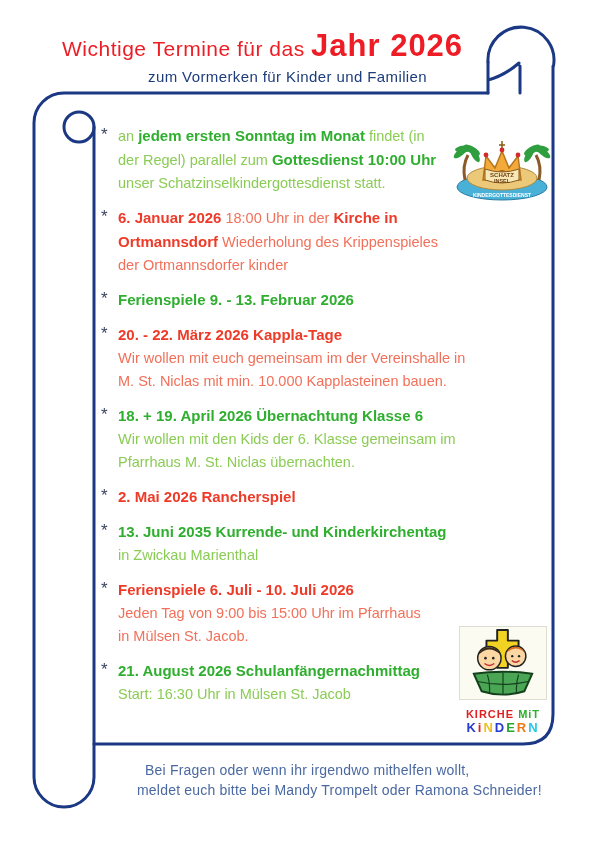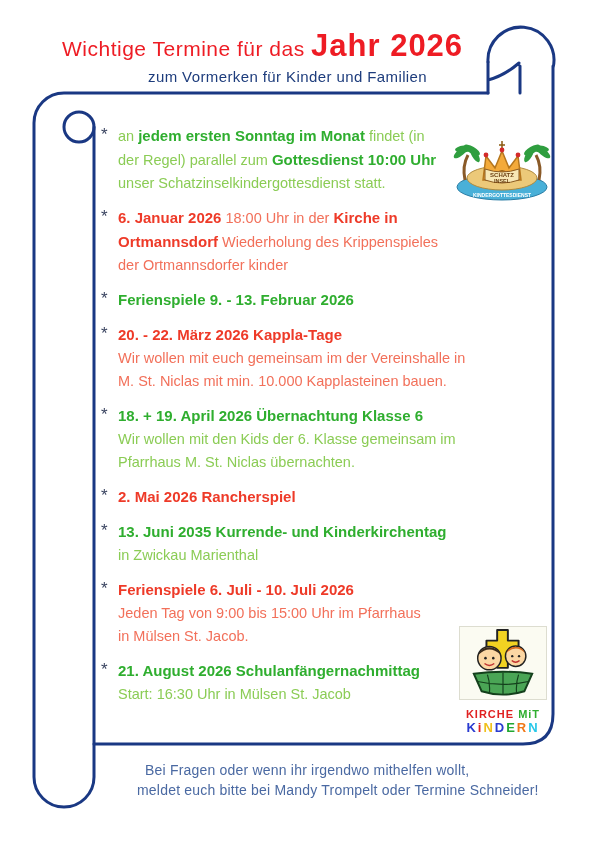--- a/index.html
+++ b/index.html
@@ -199,13 +199,13 @@
     </svg>
   </div>
   <div id="kirche-line1">
     <span class="kir">KIRCHE</span>
     <span class="mit">MiT</span>
   </div>
   <div id="kindern"><span style="color: rgb(42, 59, 208);">K</span><span style="color: rgb(224, 32, 32);">i</span><span style="color: rgb(240, 192, 28);">N</span><span style="color: rgb(42, 59, 208);">D</span><span style="color: rgb(34, 168, 50);">E</span><span style="color: rgb(240, 120, 24);">R</span><span style="color: rgb(40, 200, 232);">N</span></div>
 </div>
 
 <div id="footer1" class="abs">Bei Fragen oder wenn ihr irgendwo mithelfen wollt,</div>
-<div id="footer2" class="abs">meldet euch bitte bei Mandy Trompelt oder Termine Schneider!</div>
+<div id="footer2" class="abs">meldet euch bitte bei Mandy Trompelt oder Ramona Schneider!</div>
 
 </body></html>

